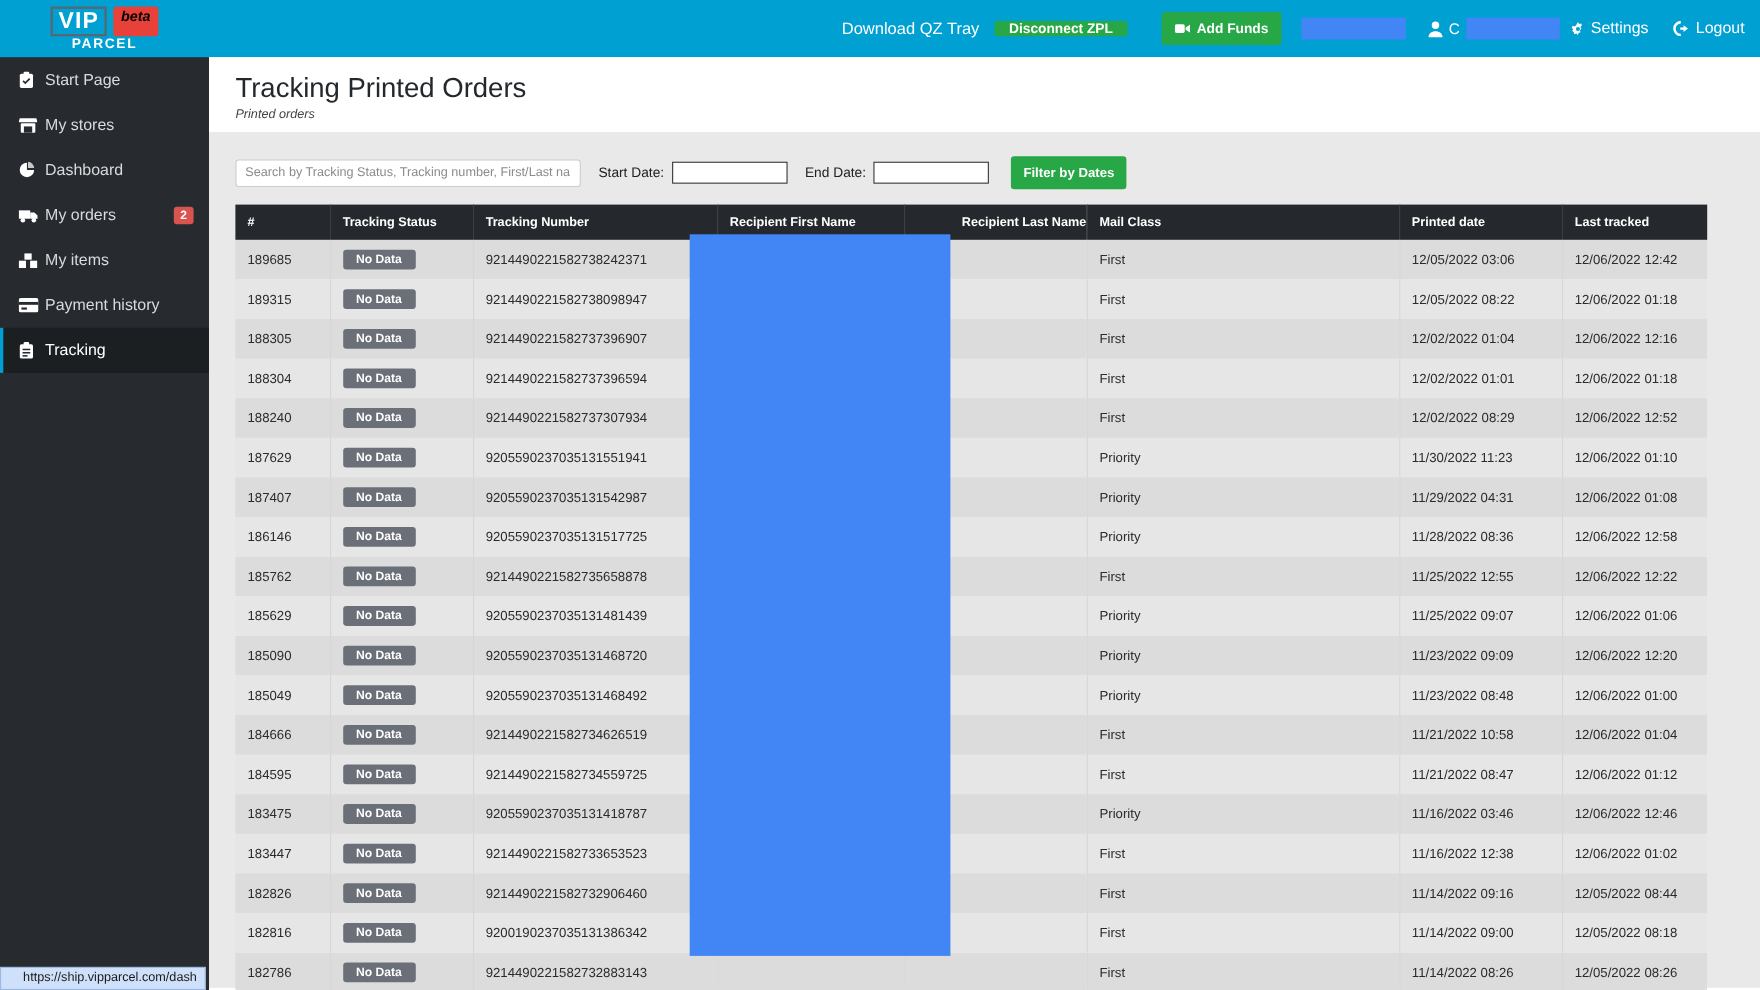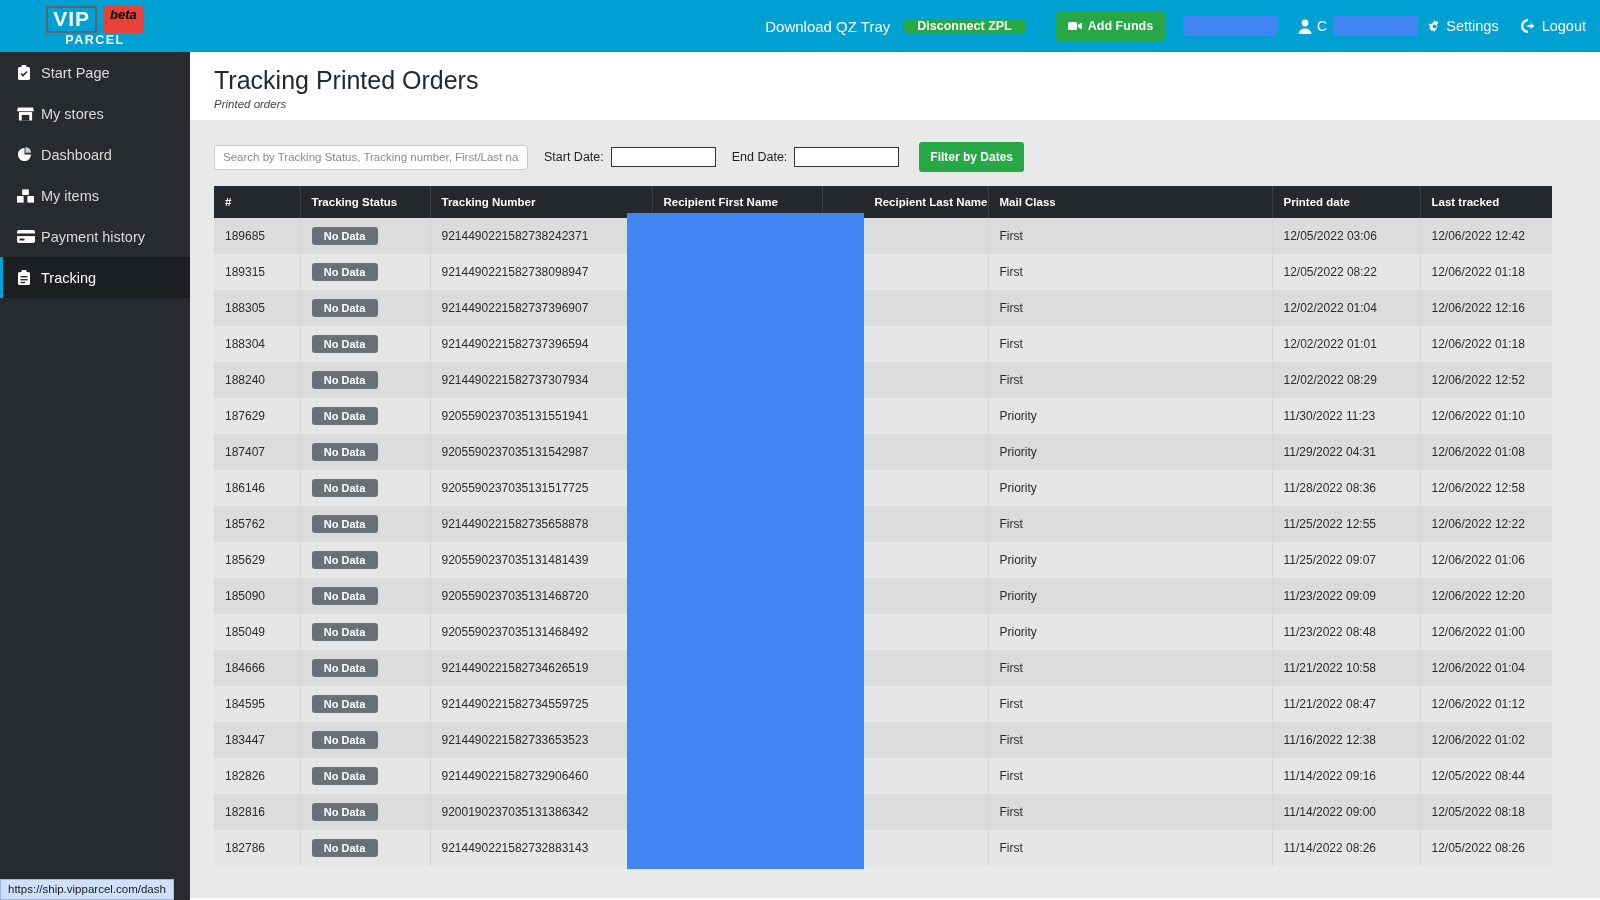--- a/index.html
+++ b/index.html
@@ -164,21 +164,21 @@
     position: absolute; left: 627px; top: 213px;
     width: 237px; height: 656px;
     background: #4285f4; z-index: 20; pointer-events: none;
   }
 
   
   #statusbar {
     position: absolute; left: 0; bottom: 0; z-index: 30;
     background: #cfe0fb; color: #1a1a1a;
     border: 1px solid #9db8e0;
-    font-size: 11.5px; padding: 3px 7px 4px 7px;
+    font-size: 11.5px; padding: 3px 7px 4px 20px;
     font-family: "Liberation Sans", sans-serif;
   }
   svg { display: block; }
 </style>
 </head>
 <body>
 
 <div id="app">
 
   <aside id="sidebar">
@@ -218,20 +218,32 @@
       <div class="nav-item">
         <span class="nav-ico">
           <svg width="15" height="15" viewBox="0 0 16 16">
               <path d="M8 1a7 7 0 107 7H8V1z" fill="#fff"></path>
               <path d="M9 0v6h6A6.5 6.5 0 009 0z" fill="#fff" opacity=".75"></path>
             </svg>
         </span>
         <span class="nav-label">Dashboard</span>
       </div>
 
+      <div class="nav-item">
+        <span class="nav-ico">
+          <svg width="19" height="14" viewBox="0 0 20 14">
+              <rect x="0" y="2" width="11" height="8" fill="#fff"></rect>
+              <path d="M11 4h4l3 3v3h-7V4z" fill="#fff"></path>
+              <circle cx="4" cy="11.5" r="2.2" fill="#fff"></circle>
+              <circle cx="14.5" cy="11.5" r="2.2" fill="#fff"></circle>
+            </svg>
+        </span>
+        <span class="nav-label">My orders</span>
+        <span class="nav-badge">2</span>
+      </div>
 
       <div class="nav-item">
         <span class="nav-ico">
           <svg width="17" height="14" viewBox="0 0 18 14">
               <rect x="0" y="7" width="7" height="7" fill="#fff"></rect>
               <rect x="11" y="7" width="7" height="7" fill="#fff"></rect>
               <rect x="5.5" y="0" width="7" height="6" fill="#fff"></rect>
             </svg>
         </span>
         <span class="nav-label">My items</span>
@@ -478,20 +490,30 @@
                 <td class="c-id">184595</td>
                 <td class="c-stat"><span class="badge-nodata">No Data</span></td>
                 <td class="c-track">9214490221582734559725</td>
                 <td class="c-fname"></td>
                 <td class="c-lname"></td>
                 <td class="c-mail">First</td>
                 <td class="c-pdate">11/21/2022 08:47</td>
                 <td class="c-ltrack">12/06/2022 01:12</td>
               </tr>
               <tr>
+                <td class="c-id">183475</td>
+                <td class="c-stat"><span class="badge-nodata">No Data</span></td>
+                <td class="c-track">9205590237035131418787</td>
+                <td class="c-fname"></td>
+                <td class="c-lname"></td>
+                <td class="c-mail">Priority</td>
+                <td class="c-pdate">11/16/2022 03:46</td>
+                <td class="c-ltrack">12/06/2022 12:46</td>
+              </tr>
+              <tr>
                 <td class="c-id">183447</td>
                 <td class="c-stat"><span class="badge-nodata">No Data</span></td>
                 <td class="c-track">9214490221582733653523</td>
                 <td class="c-fname"></td>
                 <td class="c-lname"></td>
                 <td class="c-mail">First</td>
                 <td class="c-pdate">11/16/2022 12:38</td>
                 <td class="c-ltrack">12/06/2022 01:02</td>
               </tr>
               <tr>

